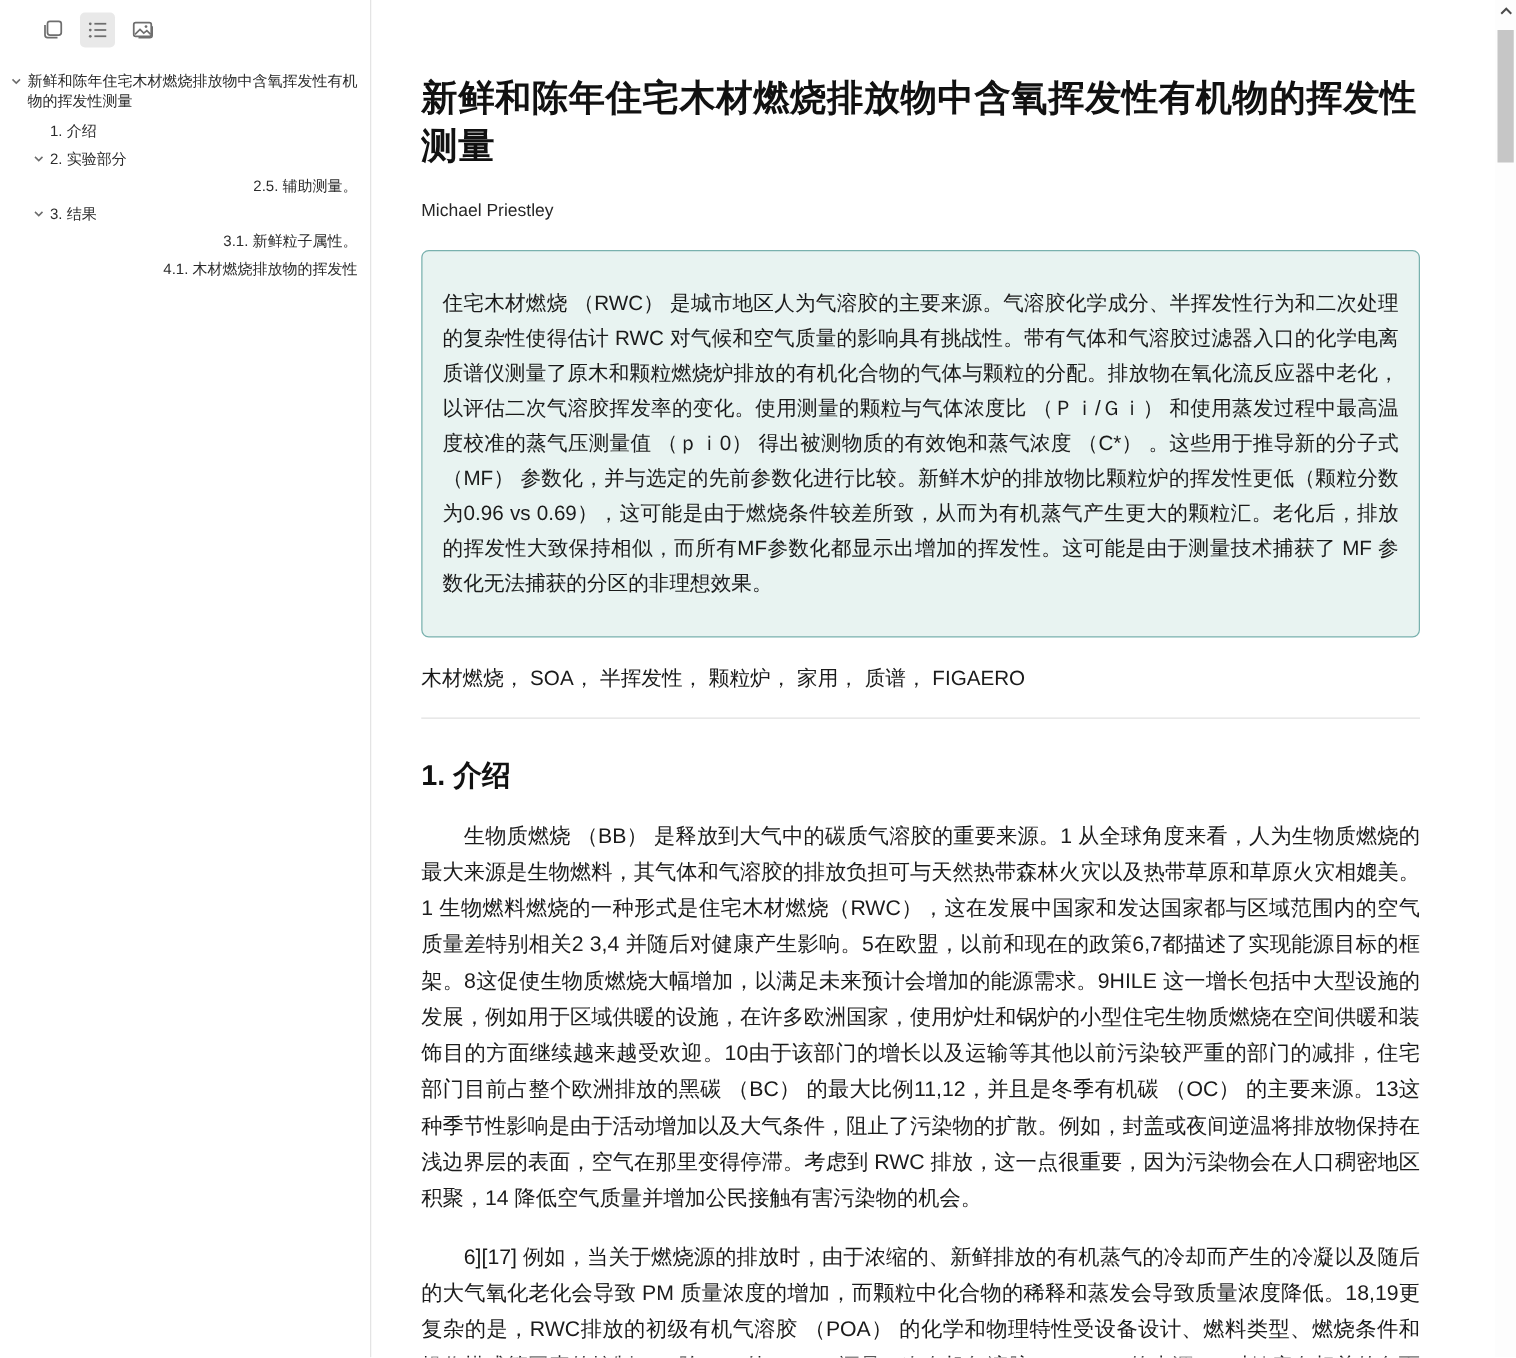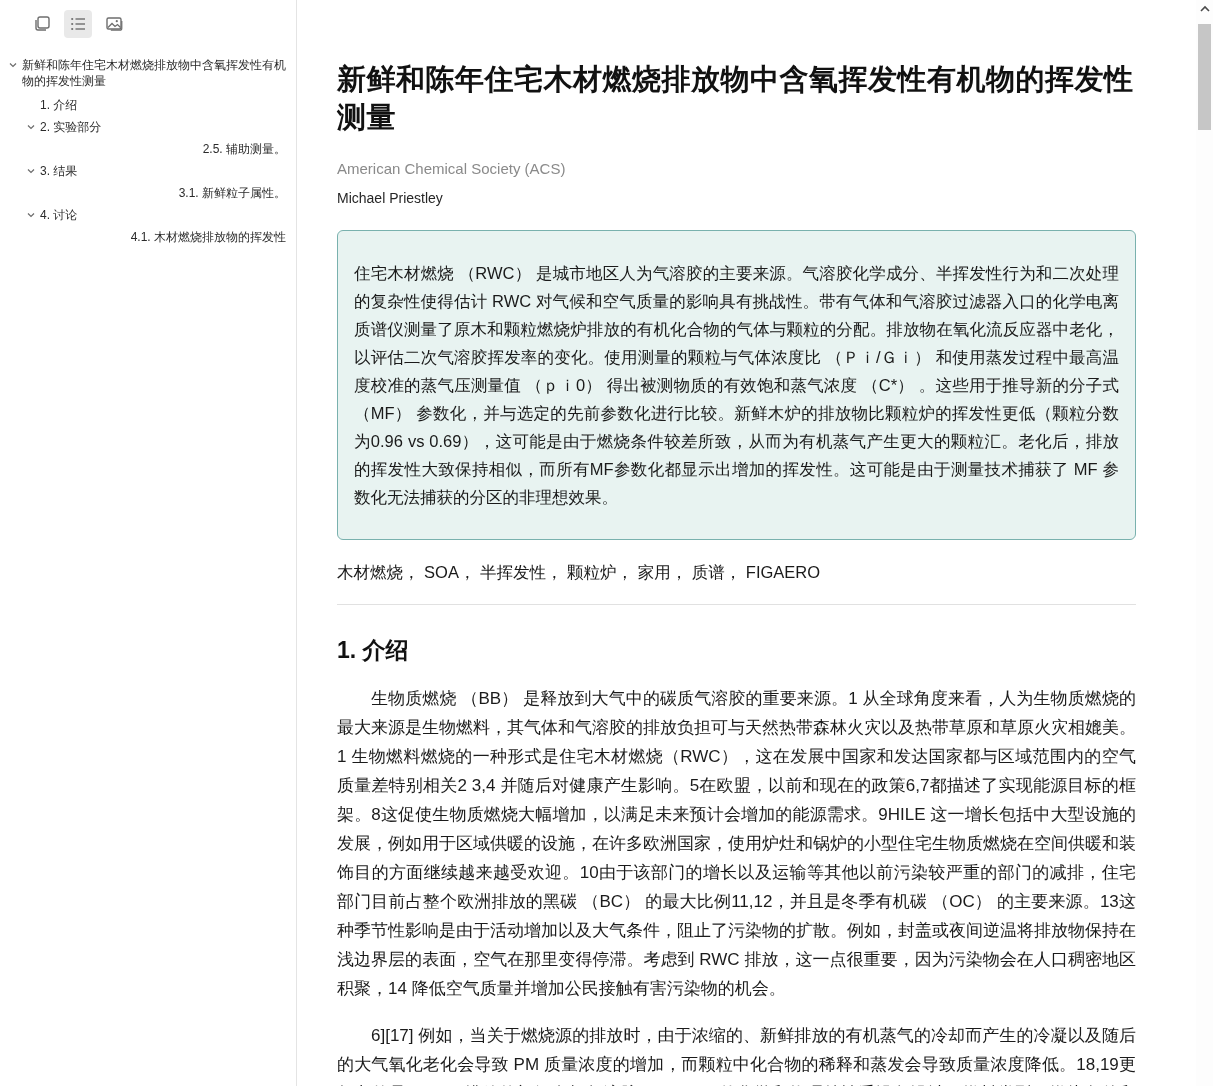--- a/index.html
+++ b/index.html
@@ -118,37 +118,28 @@
           <span class="chev">
             <svg width="10" height="10" viewBox="0 0 10 10">
               <polyline points="2,3.5 5,6.5 8,3.5" fill="none" stroke="#6b6b6b" stroke-width="1.2"></polyline>
             </svg>
           </span>
           <span class="lbl">3. 结果</span>
         </div>
         <div class="toc-item lvl2 noexp">
           <span class="lbl">3.1. 新鲜粒子属性。</span>
         </div>
-        <div class="toc-item lvl1">
-          <span class="chev">
-            <svg width="10" height="10" viewBox="0 0 10 10">
-              <polyline points="2,3.5 5,6.5 8,3.5" fill="none" stroke="#6b6b6b" stroke-width="1.2"></polyline>
-            </svg>
-          </span>
-          <span class="lbl">4. 讨论</span>
-        </div>
         <div class="toc-item lvl2 noexp">
           <span class="lbl">4.1. 木材燃烧排放物的挥发性</span>
         </div>
       </nav>
   </aside>
 
   <main class="content">
     <h1 class="paper-title">新鲜和陈年住宅木材燃烧排放物中含氧挥发性有机物的挥发性测量</h1>
-    <div class="publisher">American Chemical Society (ACS)</div>
     <div class="author">Michael Priestley</div>
 
     <div class="abstract-box">
       <p>住宅木材燃烧 （RWC） 是城市地区人为气溶胶的主要来源。气溶胶化学成分、半挥发性行为和二次处理的复杂性使得估计 RWC 对气候和空气质量的影响具有挑战性。带有气体和气溶胶过滤器入口的化学电离质谱仪测量了原木和颗粒燃烧炉排放的有机化合物的气体与颗粒的分配。排放物在氧化流反应器中老化，以评估二次气溶胶挥发率的变化。使用测量的颗粒与气体浓度比 （Ｐｉ/Ｇｉ） 和使用蒸发过程中最高温度校准的蒸气压测量值 （ｐｉ0） 得出被测物质的有效饱和蒸气浓度 （C*） 。这些用于推导新的分子式 （MF） 参数化，并与选定的先前参数化进行比较。新鲜木炉的排放物比颗粒炉的挥发性更低（颗粒分数为0.96 vs 0.69），这可能是由于燃烧条件较差所致，从而为有机蒸气产生更大的颗粒汇。老化后，排放的挥发性大致保持相似，而所有MF参数化都显示出增加的挥发性。这可能是由于测量技术捕获了 MF 参数化无法捕获的分区的非理想效果。</p>
     </div>
 
     <div class="keywords">木材燃烧， SOA， 半挥发性， 颗粒炉， 家用， 质谱， FIGAERO</div>
     <hr class="divider">
 
     <div id="sections">

